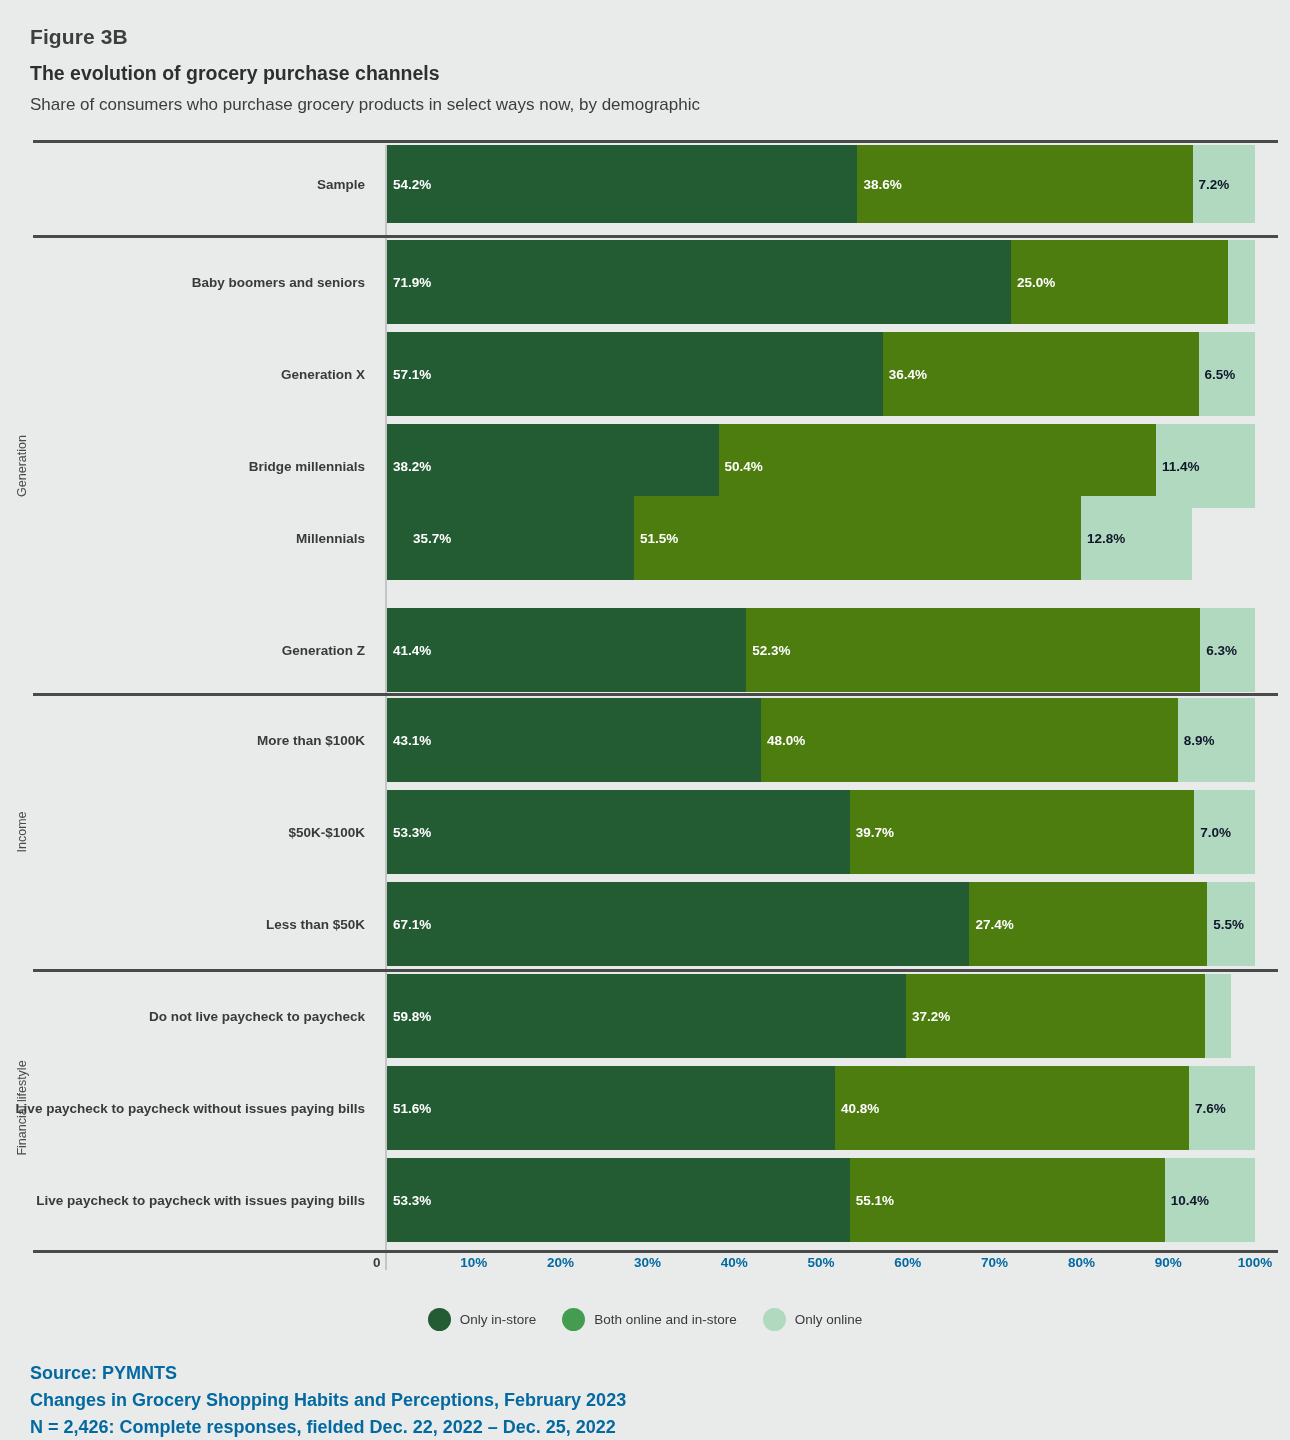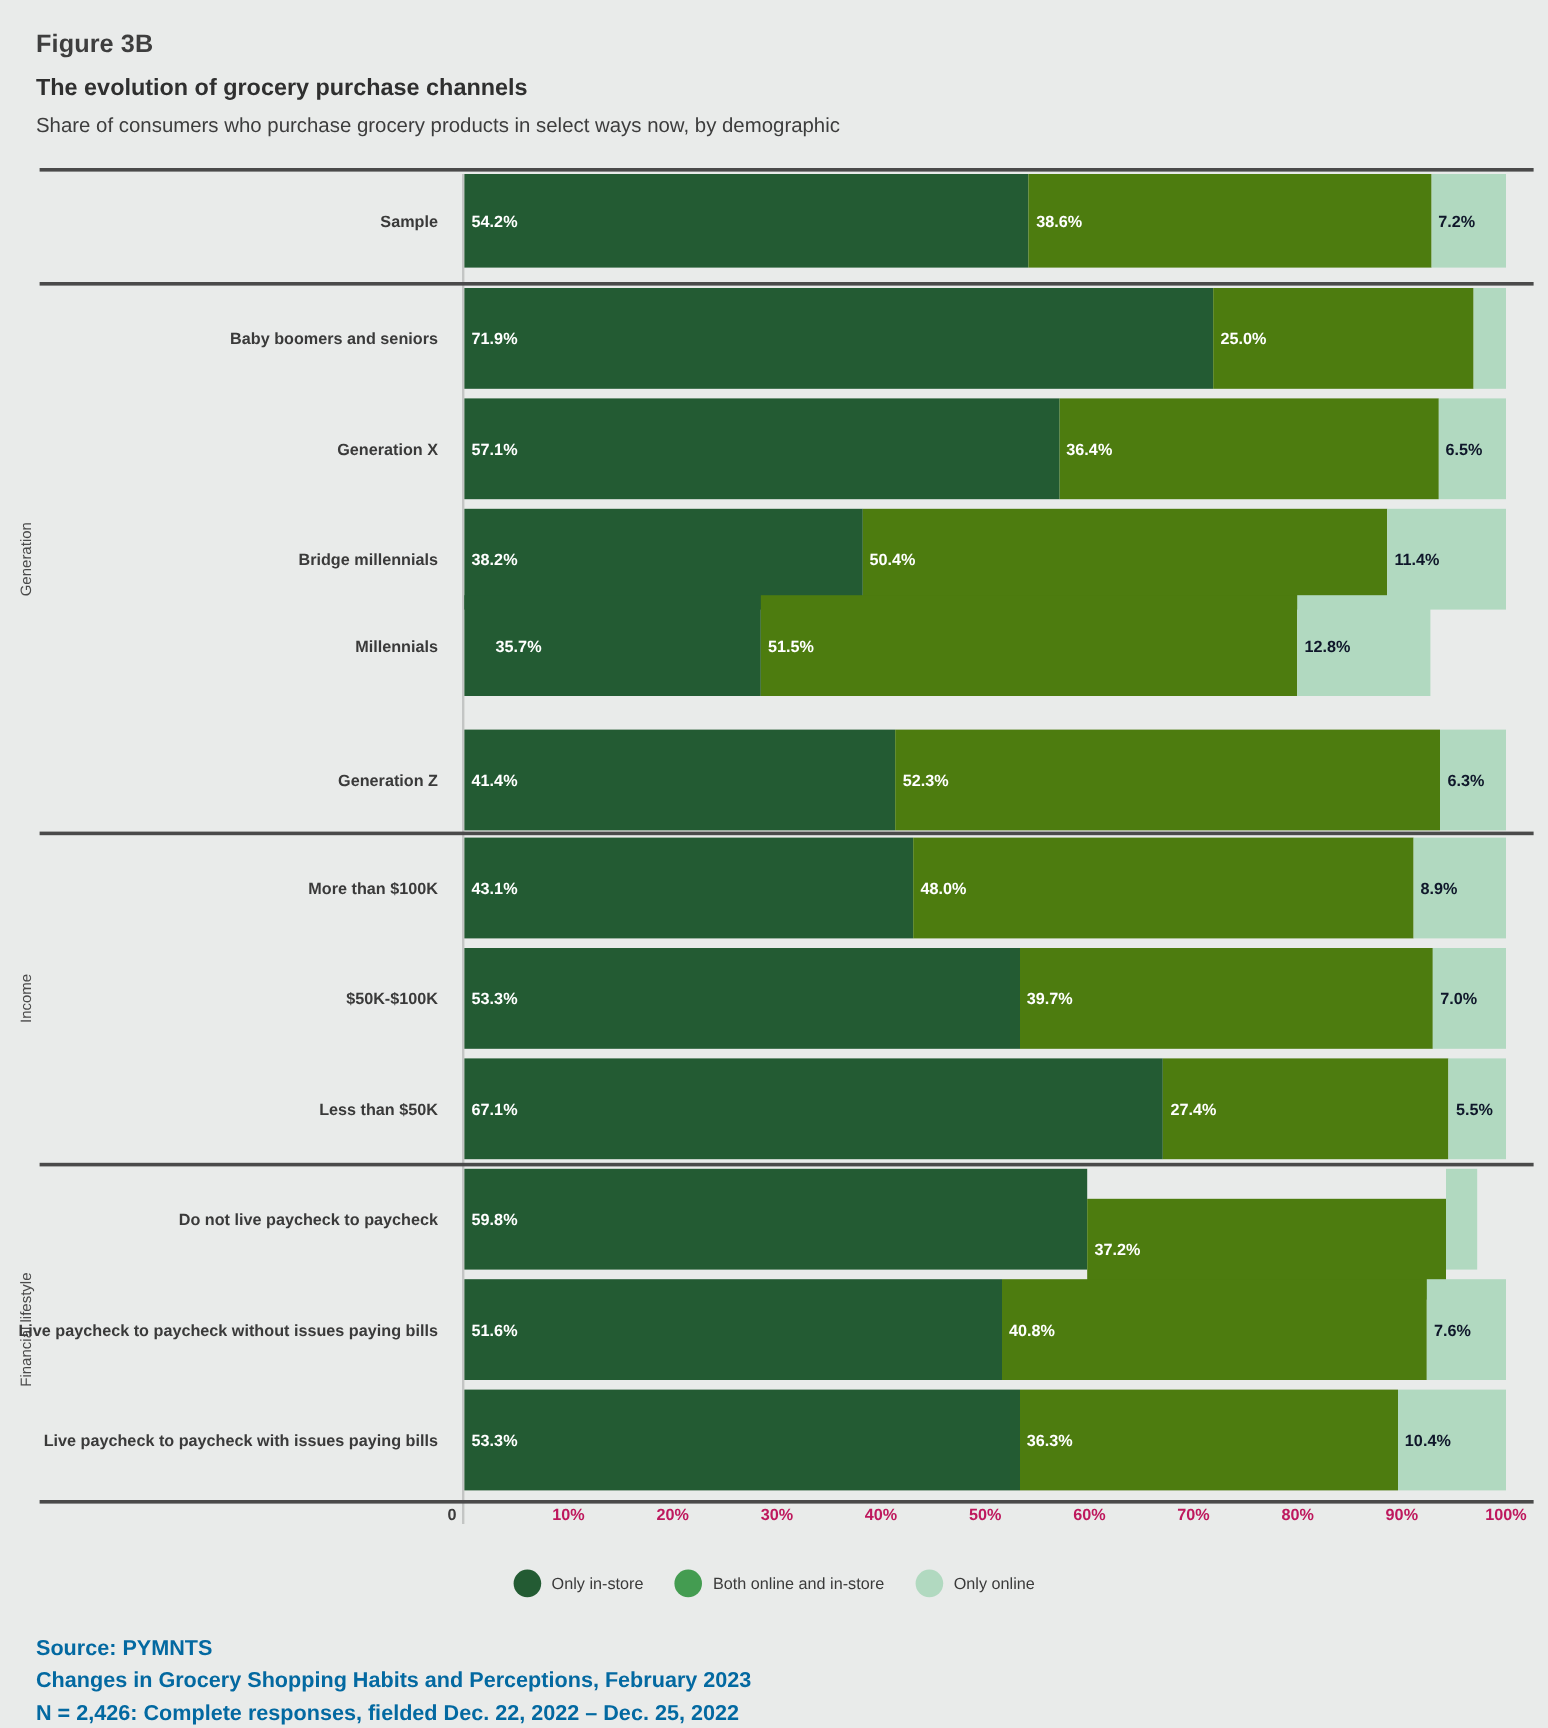--- a/index.html
+++ b/index.html
@@ -78,21 +78,21 @@
   .seg.s1 span { color: #ffffff; }
   .seg.s2 { background: #4d7c0f; }
   .seg.s2 span { color: #ffffff; }
   .seg.s3 { background: #b1d9c0; }
   .seg.s3 span { color: #0f172a; }
 
   
   .xaxis { position: absolute; left: 0; top: 1255px; width: 1290px; height: 30px; }
   .xtick {
     position: absolute; top: 0;
-    font-size: 13.5px; font-weight: bold; color: #be185d;
+    font-size: 13.5px; font-weight: bold; color: #0369a1;
     transform: translateX(-50%);
     white-space: nowrap;
   }
   .xtick-zero {
     position: absolute; top: 0; left: 373px;
     font-size: 13.5px; font-weight: bold; color: #3c3c3c;
   }
 
   
   .legend {
@@ -256,21 +256,21 @@
           </div>
         </div>
         <div class="rule" style="top: 829px;"></div>
         <div class="rotlabel" style="left: 22px; top: 968px; transform: rotate(-90deg) translate(-50%, -50%);">Financial lifestyle</div>
         <div class="row" style="top: 834px; height: 84px;">
           <div class="row-label">Do not live paycheck to paycheck</div>
           <div class="bars">
             <div class="seg s1" style="width: 519.064px;">
               <span>59.8%</span>
             </div>
-            <div class="seg s2" style="width: 299px; margin-top: 25px;">
+            <div class="seg s2" style="width: 299px;">
               <span>37.2%</span>
             </div>
             <div class="seg s3" style="width: 26.04px;"></div>
           </div>
         </div>
         <div class="row" style="top: 926px; height: 84px;">
           <div class="row-label">Live paycheck to paycheck without issues paying bills</div>
           <div class="bars">
             <div class="seg s1" style="width: 447.888px;">
               <span>51.6%</span>
@@ -283,21 +283,21 @@
             </div>
           </div>
         </div>
         <div class="row" style="top: 1018px; height: 84px;">
           <div class="row-label">Live paycheck to paycheck with issues paying bills</div>
           <div class="bars">
             <div class="seg s1" style="width: 462.644px;">
               <span>53.3%</span>
             </div>
             <div class="seg s2" style="width: 315.084px;">
-              <span>36.3%</span>
+              <span>55.1%</span>
             </div>
             <div class="seg s3" style="width: 90.272px;">
               <span>10.4%</span>
             </div>
           </div>
         </div>
         <div class="rule" style="top: 1110px;"></div>
       </div>
   </div>
 

